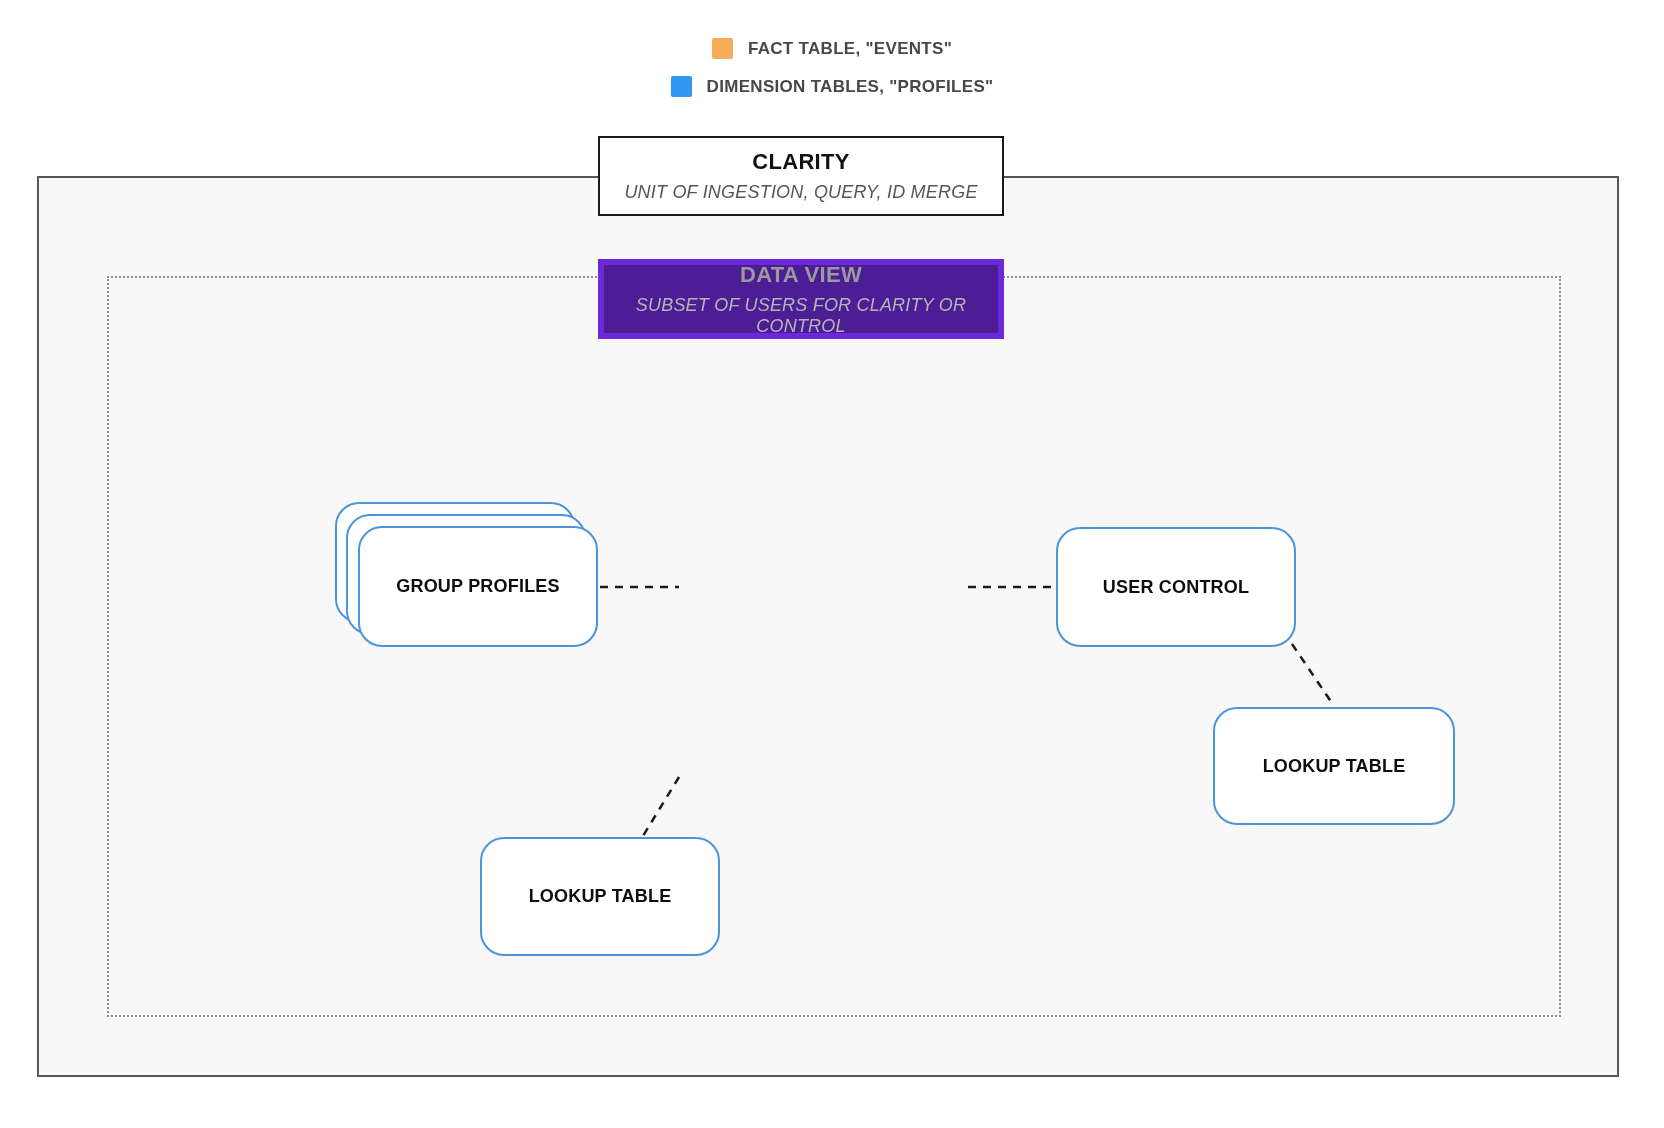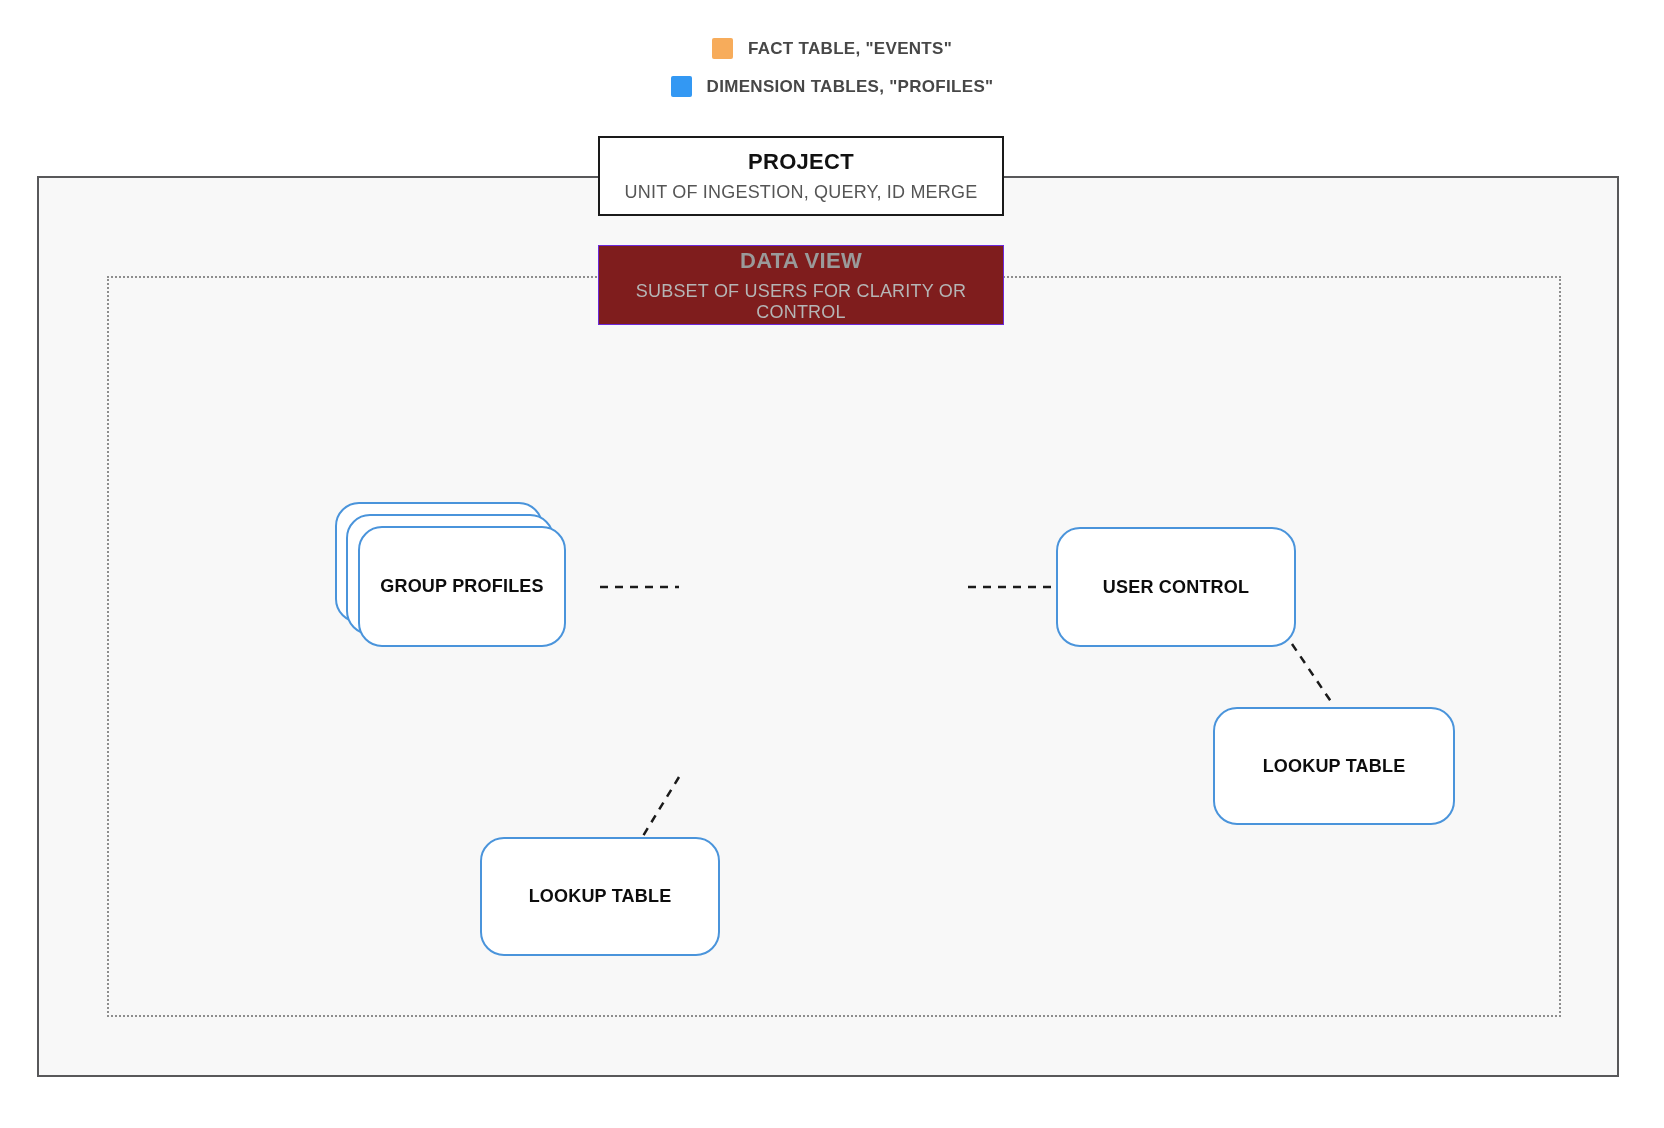--- a/index.html
+++ b/index.html
@@ -34,25 +34,25 @@
     border: 2px dotted #8e8e8e; z-index: 2;
   }
 
   
   .header-box {
     position: absolute; left: 598px; width: 406px; height: 80px;
     display: flex; flex-direction: column; align-items: center; justify-content: center;
     gap: 7px; z-index: 5; text-align: center;
   }
   .project-box { top: 136px; background: #ffffff; border: 2px solid #1a1a1a; }
-  .dataview-box { top: 245px; background: #7f1d1d; border: 1px solid #6d28d9; }
+  .dataview-box { top: 259px; background: #4c1d95; border: 6px solid #6d28d9; }
   .header-title { font-size: 22px; font-weight: bold; letter-spacing: 0.3px; }
   .project-box .header-title { color: #111111; }
   .dataview-box .header-title { color: #9a9a9a; }
-  .header-subtitle { font-size: 18px; letter-spacing: 0.2px; }
+  .header-subtitle { font-size: 18px; letter-spacing: 0.2px; font-style: italic; }
   .project-box .header-subtitle { color: #555555; }
   .dataview-box .header-subtitle { color: #b5b5b5; }
 
   
   .connectors { position: absolute; inset: 0; z-index: 3; pointer-events: none; }
 
   
   .node {
     position: absolute; background: #ffffff;
     display: flex; align-items: center; justify-content: center;
@@ -66,21 +66,21 @@
     left: 679px; top: 396px; width: 290px; height: 381px;
     border: 2px solid #e9b97b;
   }
   .dim-card { border: 2px solid #4a94db; border-radius: 24px; background: #ffffff; }
   .user-profiles-node { left: 1056px; top: 527px; width: 240px; height: 120px; }
   .lookup-right-node  { left: 1213px; top: 707px; width: 242px; height: 118px; }
   .lookup-left-node   { left: 480px;  top: 837px; width: 240px; height: 119px; }
 
   
   .group-stack { position: absolute; left: 335px; top: 502px; width: 264px; height: 146px; z-index: 4; }
-  .group-stack .stack-card { position: absolute; width: 208px; height: 121px; }
+  .group-stack .stack-card { position: absolute; width: 240px; height: 121px; }
   .stack-back  { left: 0px;  top: 0px;  }
   .stack-mid   { left: 11px; top: 12px; }
   .stack-front {
     left: 23px; top: 24px;
     display: flex; align-items: center; justify-content: center;
   }
 </style>
 </head>
 <body>
 
@@ -95,21 +95,21 @@
       <span class="legend-swatch" style="background-color: rgb(51, 152, 243);"></span>
       <span class="legend-label">DIMENSION TABLES, "PROFILES"</span>
     </div>
   </div>
 
   <div class="project-container"></div>
 
   <div class="dataview-container"></div>
 
   <div class="header-box project-box">
-    <div class="header-title">PROJECT</div>
+    <div class="header-title">CLARITY</div>
     <div class="header-subtitle">UNIT OF INGESTION, QUERY, ID MERGE</div>
   </div>
 
   <div class="header-box dataview-box">
     <div class="header-title">DATA VIEW</div>
     <div class="header-subtitle">SUBSET OF USERS FOR CLARITY OR CONTROL</div>
   </div>
 
   <svg class="connectors" width="1664" height="1128" viewBox="0 0 1664 1128">
     <line x1="600" y1="587" x2="679" y2="587" stroke="#1b1b1b" stroke-width="2.5" stroke-dasharray="8 7"></line>

